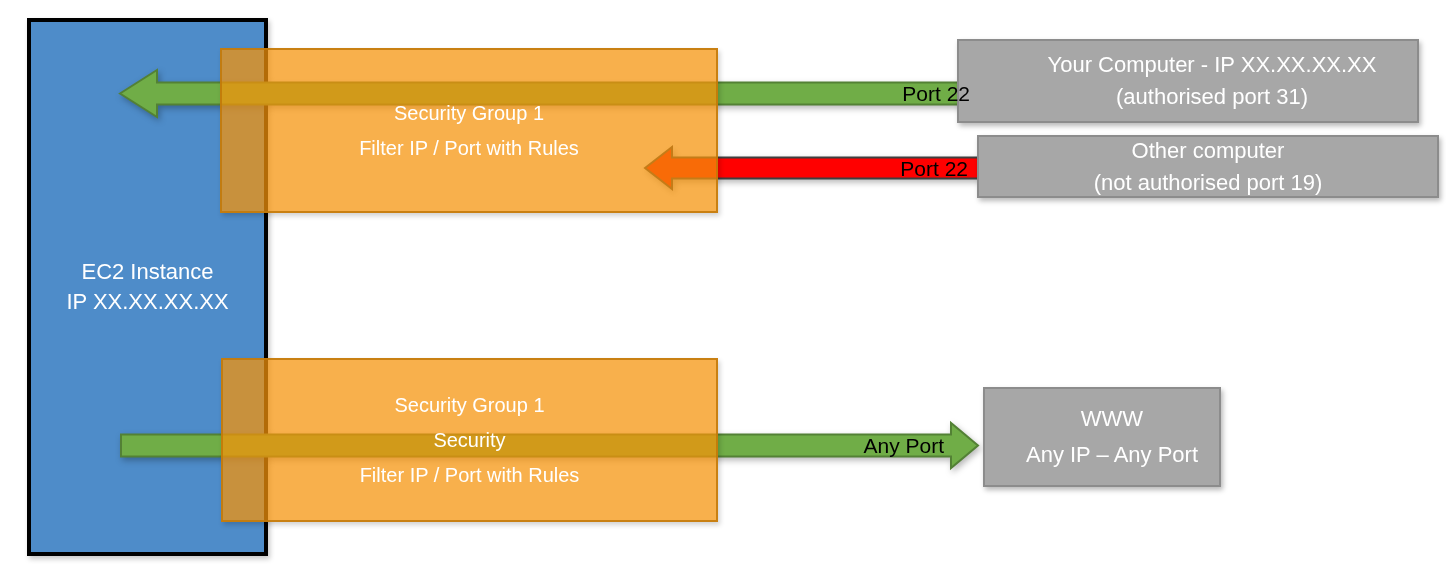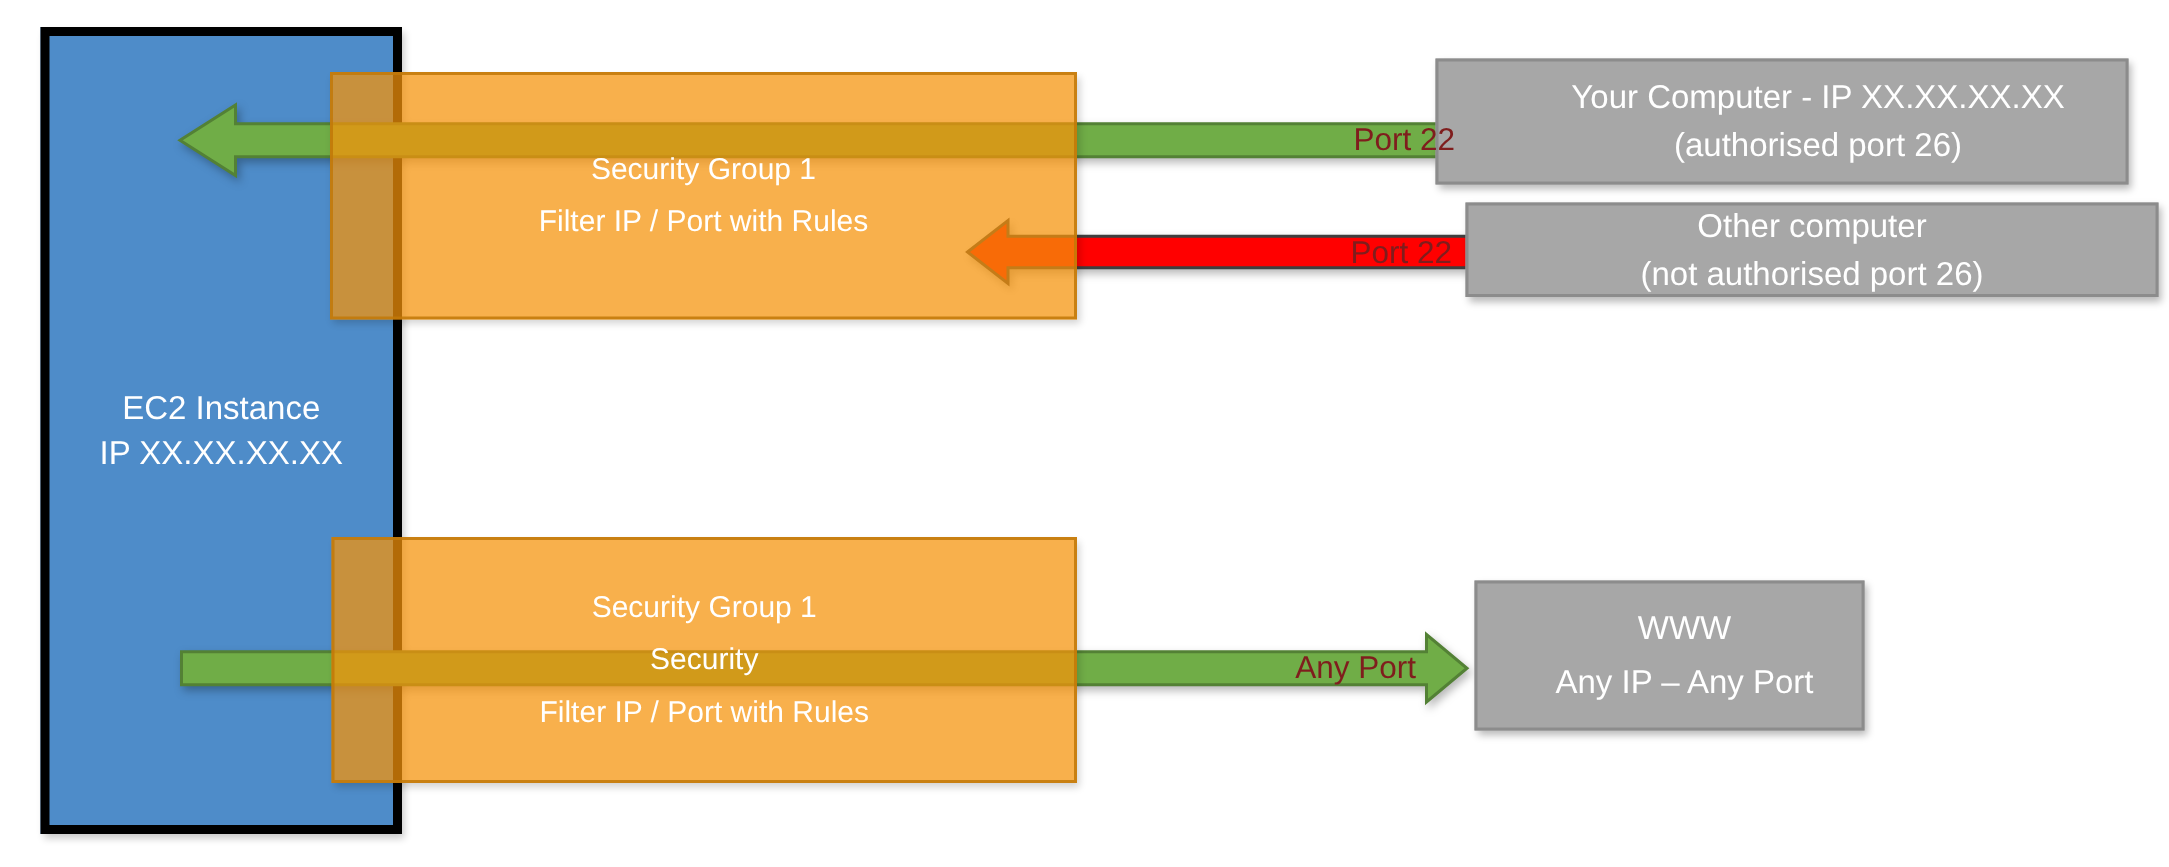--- a/index.html
+++ b/index.html
@@ -7,21 +7,21 @@
     position:relative;width:1446px;height:578px;background:#ffffff;overflow:hidden;
     font-family:"Liberation Sans",sans-serif;color:#ffffff;
   }
   .box{position:absolute;box-sizing:border-box;display:flex;flex-direction:column;
        align-items:center;justify-content:center;text-align:center;}
   .box div{width:100%;}
 
   
   .ec2{
     left:27px;top:18px;width:241px;height:538px;
-    background:#4E8CC9;border:6px solid #000000;
+    background:#4E8CC9;border:4px solid #000000;
     box-shadow:2px 3px 5px rgba(0,0,0,0.22);
     font-size:22px;line-height:30px;z-index:1;align-items:flex-end;
   }
 
   
   .arrows{position:absolute;left:0;top:0;width:1446px;height:578px;z-index:2;
           filter:drop-shadow(2px 3px 3px rgba(0,0,0,0.28));}
   .arrow-green{fill:#70AD47;stroke:#538135;stroke-width:2;}
   .arrow-red{fill:#FF0000;stroke:#3F3F3F;stroke-width:2;}
 
@@ -36,25 +36,25 @@
   .sg-outbound{left:221px;top:358px;width:497px;height:164px;}
 
   
   .gray{
     background:#A7A7A7;border:2px solid #8C8C8C;
     box-shadow:2px 3px 5px rgba(0,0,0,0.28);
     font-size:22px;line-height:32px;z-index:2;
   }
   .your-computer{left:957px;top:39px;width:462px;height:84px;padding-left:48px;}
   .other-computer{left:977px;top:135px;width:462px;height:63px;}
-  .www{left:983px;top:387px;width:260px;height:100px;line-height:36px;padding-left:20px;}
+  .www{left:983px;top:387px;width:238px;height:100px;line-height:36px;padding-left:20px;}
 
   
   .arrow-label{
-    position:absolute;z-index:4;color:#7f1d1d;font-size:21px;line-height:25px;
+    position:absolute;z-index:4;color:#000000;font-size:21px;line-height:25px;
     height:25px;text-align:left;white-space:nowrap;
   }
   .lbl-port22-green{top:81px;right:476px;}
   .lbl-port22-red{top:156px;right:478px;}
   .lbl-anyport{top:433px;right:502px;}
 </style>
 </head>
 <body>
 
 <div class="canvas">
@@ -76,26 +76,26 @@
   </div>
 
   <div class="box sg sg-outbound">
     <div>Security Group 1</div>
     <div>Security</div>
     <div>Filter IP / Port with Rules</div>
   </div>
 
   <div class="box gray your-computer">
     <div>Your Computer - IP XX.XX.XX.XX</div>
-    <div>(authorised port 26)</div>
+    <div>(authorised port 31)</div>
   </div>
 
   <div class="box gray other-computer">
     <div>Other computer</div>
-    <div>(not authorised port 26)</div>
+    <div>(not authorised port 19)</div>
   </div>
 
   <div class="box gray www">
     <div>WWW</div>
     <div>Any IP – Any Port</div>
   </div>
 
   <div class="arrow-label lbl-port22-green">Port 22</div>
   <div class="arrow-label lbl-port22-red">Port 22</div>
   <div class="arrow-label lbl-anyport">Any Port</div>

